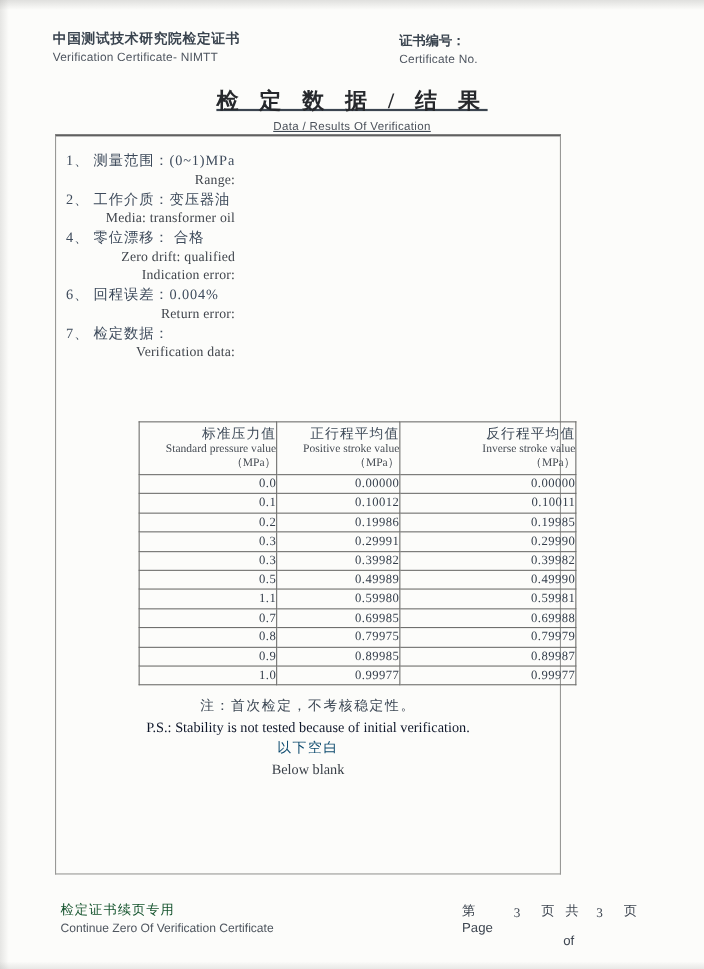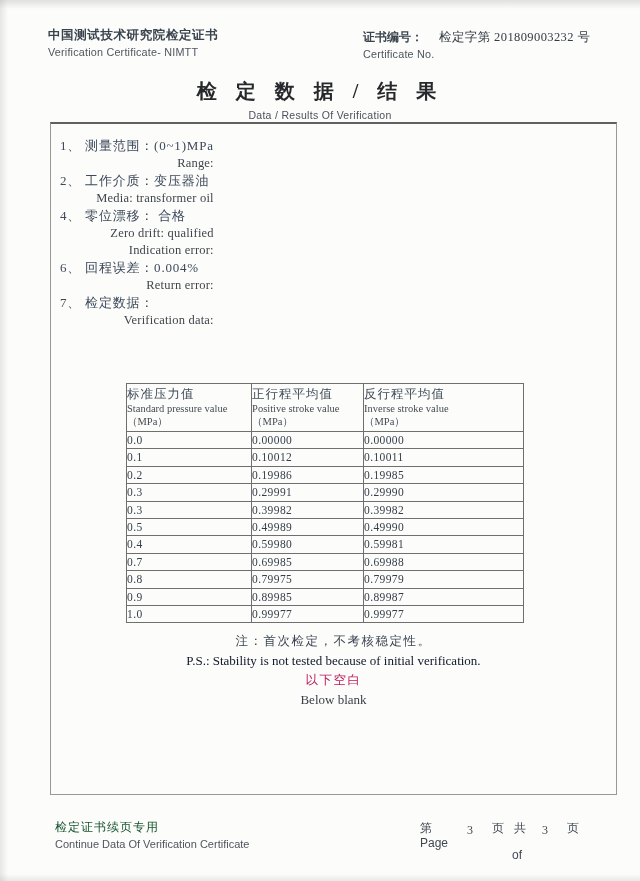--- a/index.html
+++ b/index.html
@@ -19,57 +19,57 @@
   .edge-left   { position:absolute; top:0; left:0; width:8px; height:881px;
                  background:linear-gradient(90deg, rgba(150,150,148,.22), rgba(150,150,148,0)); }
   .edge-bottom { position:absolute; bottom:0; left:0; width:640px; height:7px;
                  background:linear-gradient(0deg, rgba(150,150,148,.20), rgba(150,150,148,0)); }
 
   
   .hdr-left  { position:absolute; left:48px; top:27px; }
   .hdr-right { position:absolute; left:363px; top:29px; }
   .hdr-cn    { font-size:12.5px; font-weight:600; letter-spacing:.6px; color:#3a444f; }
   .hdr-en    { font-size:10.8px; color:#4f5660; margin-top:2px; letter-spacing:.2px; }
-  .hdr-row   { display:flex; align-items:baseline; }
+  .hdr-row   { display:flex; align-items:baseline;gap:12px; }
   .hdr-label { font-size:12px; font-weight:600; color:#3a444f; }
   .hdr-no    { font-size:12.5px; color:#333b45; margin-left:16px; letter-spacing:.4px; }
 
   
-  .title-wrap { position:absolute; left:0; top:78px; width:640px; text-align:center; }
+  .title-wrap { position:absolute; left:0; top:78px; width:640px; text-align:center;text-decoration:underline; }
   .title-cn   { font-size:20px; font-weight:700; letter-spacing:7px; color:#26282c; }
   .title-en   { font-size:10.5px; color:#4b515a; margin-top:4px; letter-spacing:.3px; }
 
   
   .frame {
-    position:absolute; left:50px; top:122px; width:567px; height:673px;
+    position:absolute; left:50px; top:122px; width:460px; height:673px;
     border:1.3px solid #989896;
     border-top:2.2px solid #606060;
   }
 
   
   .items { position:absolute; left:9px; top:13px; }
   .item-cn  { font-size:13px; line-height:18px; color:#3d4a5b; letter-spacing:.8px; }
   .item-num { margin-right:4px; }
   .item-en  { font-size:12.5px; line-height:17px; margin-left:29px; color:#40454c; letter-spacing:.2px;text-align:right; }
 
   
   table.vtable { position:absolute; left:75px; top:259px; width:398px; border-collapse:collapse; }
   .vtable col.c1 { width:31.5%; } .vtable col.c2 { width:28.2%; } .vtable col.c3 { width:40.3%; }
-  .vtable th, .vtable td { border:1px solid #6f6f6d; text-align:left; }
+  .vtable th, .vtable td { border:1px solid #6f6f6d; text-align:right; }
   .vtable th { padding:2px 0 3px; font-weight:normal; }
   .th-cn   { font-size:12.5px; line-height:16px; color:#3e4a58; letter-spacing:1px; }
   .th-en   { font-size:10.5px; line-height:13px; color:#454b53; }
   .th-unit { font-size:10.5px; line-height:13px; color:#454b53; }
   .vtable td { font-size:11.5px; line-height:16.4px; padding:0; color:#343e4b; letter-spacing:.4px; }
 
   
   .notes { position:absolute; left:0; top:507px; width:100%; text-align:center; }
   .note-cn  { font-size:12.5px; line-height:20px; color:#3c4document; color:#3c4754; letter-spacing:1.5px; }
   .note-en  { font-size:13px;  line-height:20px; color:#0f172a; }
-  .blank-cn { font-size:12.5px; line-height:19px; color:#be185d; letter-spacing:1.5px; }
+  .blank-cn { font-size:12.5px; line-height:19px; color:#0c4a6e; letter-spacing:1.5px; }
   .blank-en { font-size:13px;  line-height:19px; color:#393f47; }
 
   
   .ftr-left { position:absolute; left:55px; top:819px; }
   .ftr-cn   { font-size:12px; color:#14532d; letter-spacing:1px; }
   .ftr-en   { font-size:11px; color:#4f565f; margin-top:2px; }
   .ftr-right { position:absolute; left:420px; top:820px; width:170px; height:36px; }
   .ftr-right span { position:absolute; font-size:12px; color:#3f4752; }
   .fp-dai   { left:0;    top:0; }
   .fp-page  { left:0;    top:16px; font-size:11px; color:#4f565f; }
@@ -87,21 +87,20 @@
 <div class="edge-left"></div>
 <div class="edge-bottom"></div>
 
 <div class="hdr-left">
   <div class="hdr-cn">中国测试技术研究院检定证书</div>
   <div class="hdr-en sans">Verification Certificate- NIMTT</div>
 </div>
 <div class="hdr-right">
   <div class="hdr-row">
     <span class="hdr-label">证书编号：</span>
-    <span class="hdr-no">检定字第 201809003232 号</span>
   </div>
   <div class="hdr-en sans">Certificate No.</div>
 </div>
 
 <div class="title-wrap">
   <div class="title-cn">检 定 数 据 / 结 果</div>
   <div class="title-en sans">Data / Results Of Verification</div>
 </div>
 
 <div class="frame">
@@ -182,21 +181,21 @@
           <td>0.3</td>
           <td>0.39982</td>
           <td>0.39982</td>
         </tr>
         <tr>
           <td>0.5</td>
           <td>0.49989</td>
           <td>0.49990</td>
         </tr>
         <tr>
-          <td>0.4</td>
+          <td>1.1</td>
           <td>0.59980</td>
           <td>0.59981</td>
         </tr>
         <tr>
           <td>0.7</td>
           <td>0.69985</td>
           <td>0.69988</td>
         </tr>
         <tr>
           <td>0.8</td>
@@ -220,21 +219,21 @@
     <div class="note-cn">注：首次检定，不考核稳定性。</div>
     <div class="note-en">P.S.: Stability is not tested because of initial verification.</div>
     <div class="blank-cn">以下空白</div>
     <div class="blank-en">Below blank</div>
   </div>
 
 </div>
 
 <div class="ftr-left">
   <div class="ftr-cn">检定证书续页专用</div>
-  <div class="ftr-en sans">Continue Data Of Verification Certificate</div>
+  <div class="ftr-en sans">Continue Zero Of Verification Certificate</div>
 </div>
 <div class="ftr-right">
   <span class="fp-dai">第</span>
   <span class="fp-page sans">Page</span>
   <span class="fp-cur">3</span>
   <span class="fp-ye1">页</span>
   <span class="fp-gong">共</span>
   <span class="fp-of sans">of</span>
   <span class="fp-tot">3</span>
   <span class="fp-ye2">页</span>

